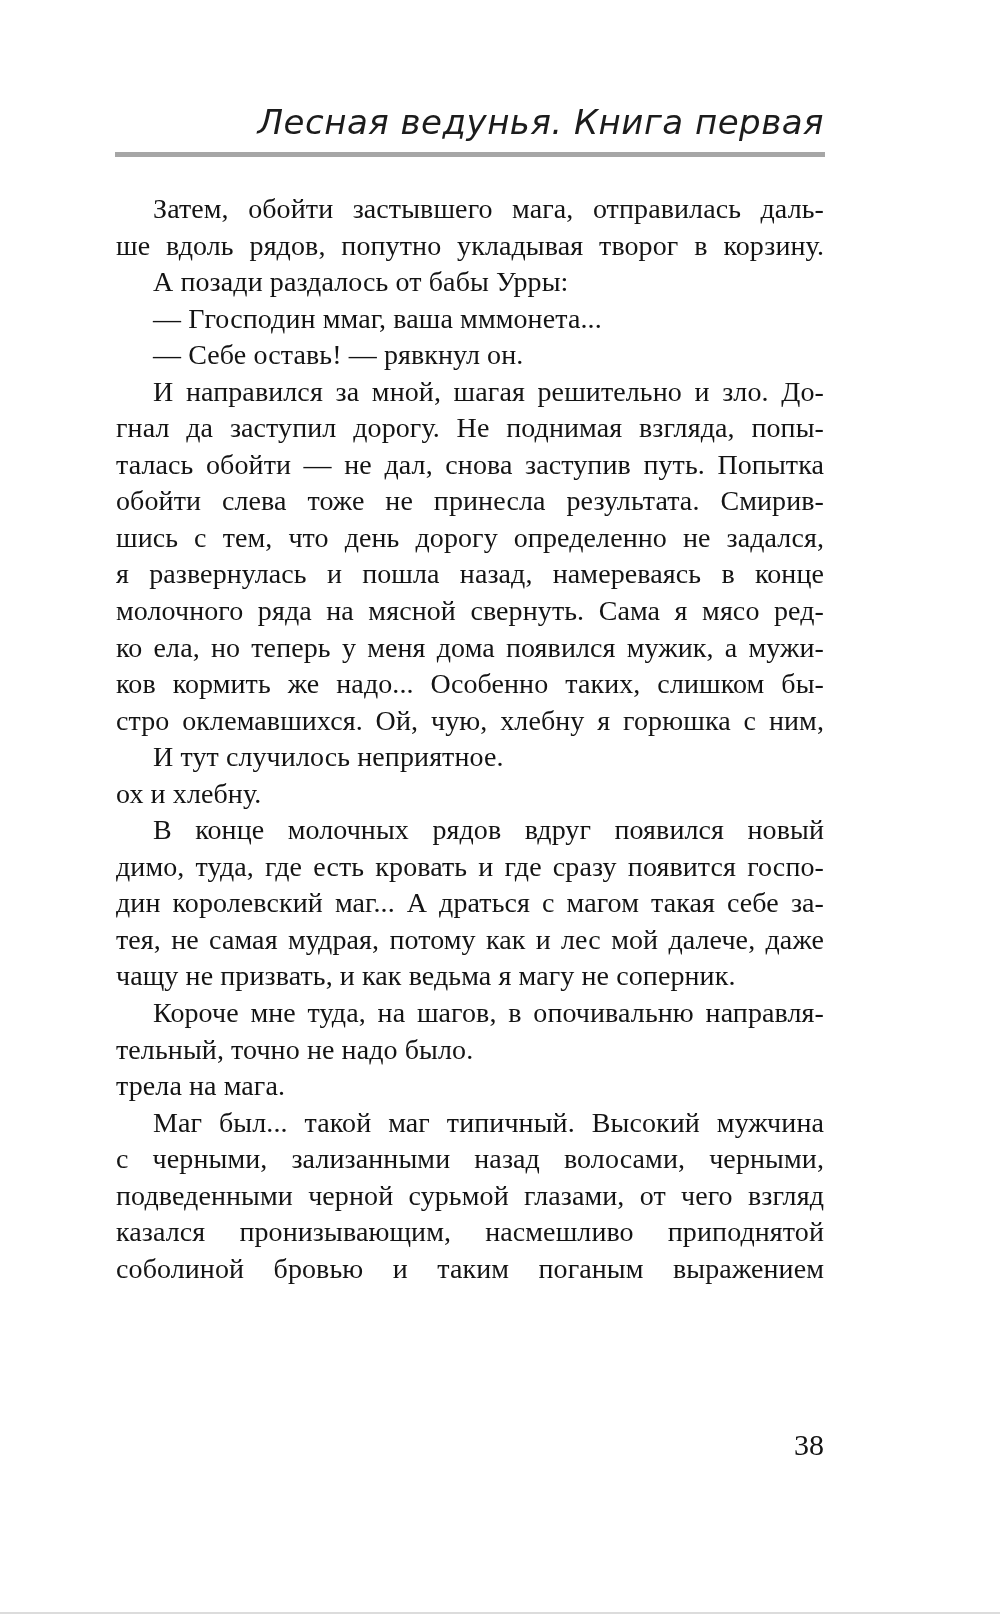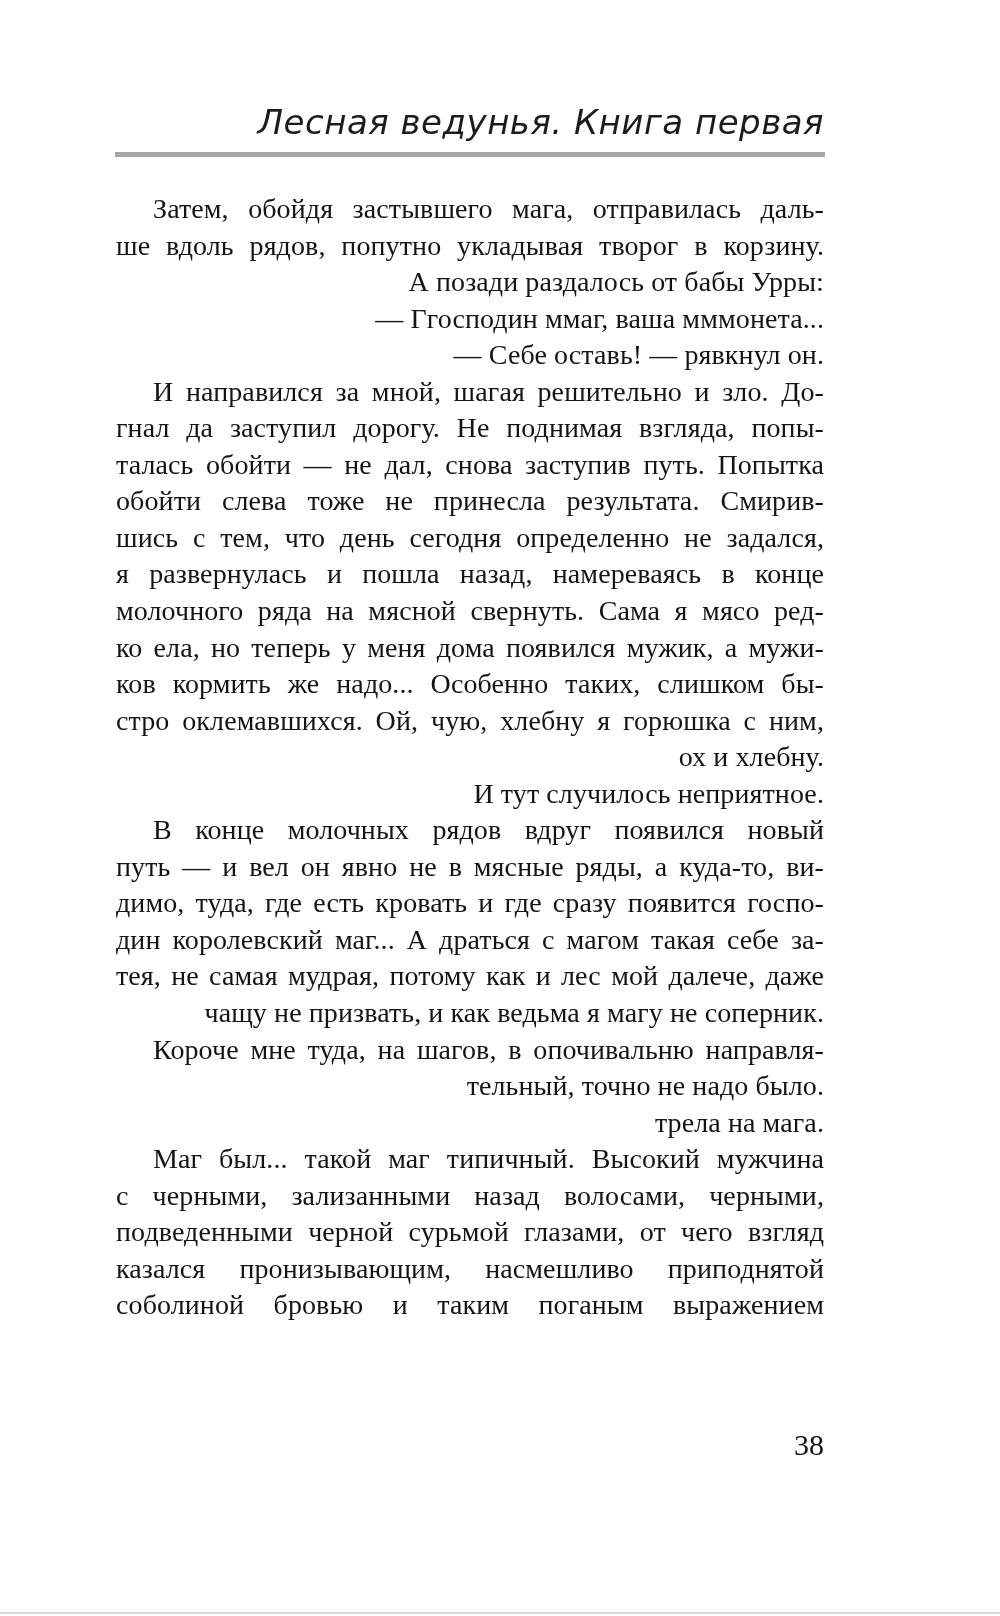--- a/index.html
+++ b/index.html
@@ -41,21 +41,21 @@
     position: absolute;
     left: 116px;
     top: 191px;
     width: 708px;
   }
   .line {
     font-family: "Liberation Serif", serif;
     font-size: 28px;
     line-height: 36.55px;
     white-space: normal;
-    text-align: right;
+    text-align: left;
     letter-spacing: 0.1px;
   }
   .line.just {
     text-align: justify;
     text-align-last: justify;
   }
   .line.indent {
     padding-left: 37px;
   }
   
@@ -78,39 +78,38 @@
 </style>
 </head>
 <body>
 
 <div class="page">
   <div class="running-head">Лесная ведунья. Книга первая</div>
 
   <div class="head-rule"></div>
 
   <div class="text-block">
-      <div class="line indent just">Затем, обойдя застывшего мага, отправилась даль-</div>
+      <div class="line indent just">Затем, обойти застывшего мага, отправилась даль-</div>
       <div class="line just">ше вдоль рядов, попутно укладывая творог в корзину.</div>
       <div class="line indent">А позади раздалось от бабы Урры:</div>
       <div class="line indent">— Ггосподин ммаг, ваша мммонета...</div>
       <div class="line indent">— Себе оставь! — рявкнул он.</div>
       <div class="line indent just">И направился за мной, шагая решительно и зло. До-</div>
       <div class="line just">гнал да заступил дорогу. Не поднимая взгляда, попы-</div>
       <div class="line just">талась обойти — не дал, снова заступив путь. Попытка</div>
       <div class="line just">обойти слева тоже не принесла результата. Смирив-</div>
-      <div class="line just">шись с тем, что день сегодня определенно не задался,</div>
+      <div class="line just">шись с тем, что день дорогу определенно не задался,</div>
       <div class="line just">я развернулась и пошла назад, намереваясь в конце</div>
       <div class="line just">молочного ряда на мясной свернуть. Сама я мясо ред-</div>
       <div class="line just">ко ела, но теперь у меня дома появился мужик, а мужи-</div>
       <div class="line just">ков кормить же надо... Особенно таких, слишком бы-</div>
       <div class="line just">стро оклемавшихся. Ой, чую, хлебну я горюшка с ним,</div>
+      <div class="line indent">И тут случилось неприятное.</div>
       <div class="line">ох и хлебну.</div>
-      <div class="line indent">И тут случилось неприятное.</div>
       <div class="line indent just">В конце молочных рядов вдруг появился новый</div>
-      <div class="line just">путь — и вел он явно не в мясные ряды, а куда-то, ви-</div>
       <div class="line just">димо, туда, где есть кровать и где сразу появится госпо-</div>
       <div class="line just">дин королевский маг... А драться с магом такая себе за-</div>
       <div class="line just">тея, не самая мудрая, потому как и лес мой далече, даже</div>
       <div class="line">чащу не призвать, и как ведьма я магу не соперник.</div>
       <div class="line indent just">Короче мне туда, на шагов, в опочивальню направля-</div>
       <div class="line">тельный, точно не надо было.</div>
       <div class="line">трела на мага.</div>
       <div class="line indent just">Маг был... такой маг типичный. Высокий мужчина</div>
       <div class="line just">с черными, зализанными назад волосами, черными,</div>
       <div class="line just">подведенными черной сурьмой глазами, от чего взгляд</div>

